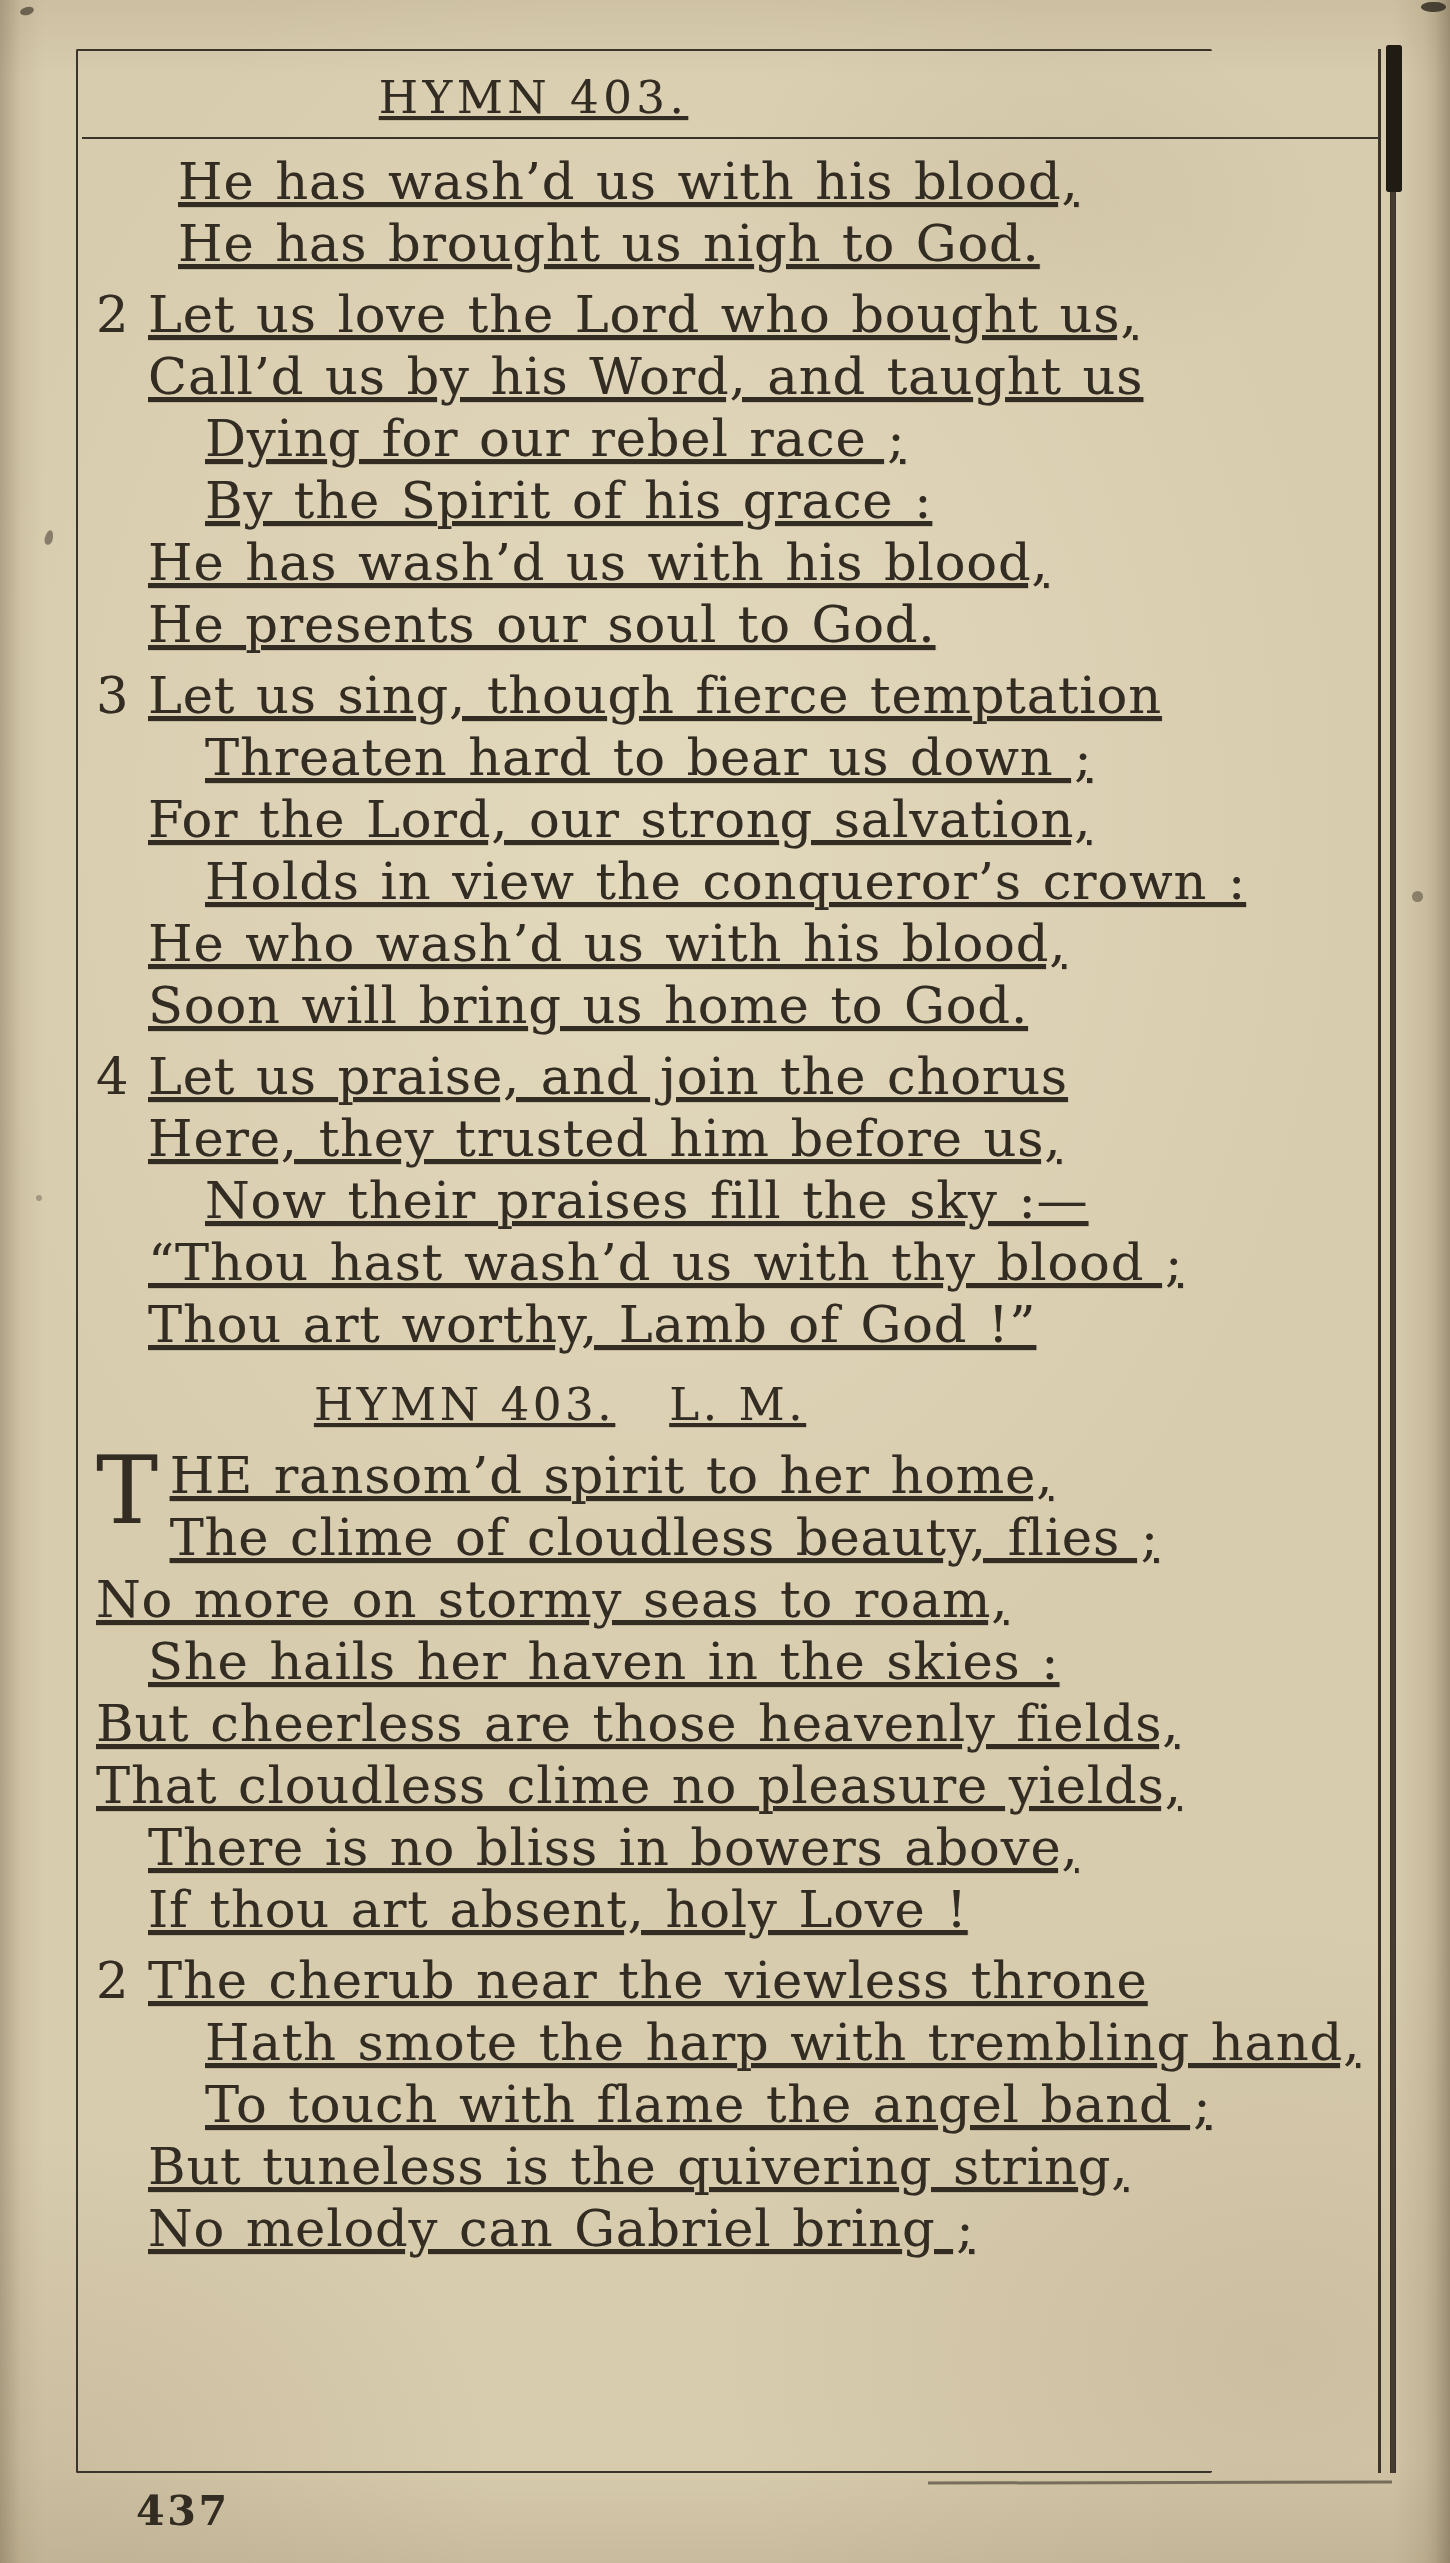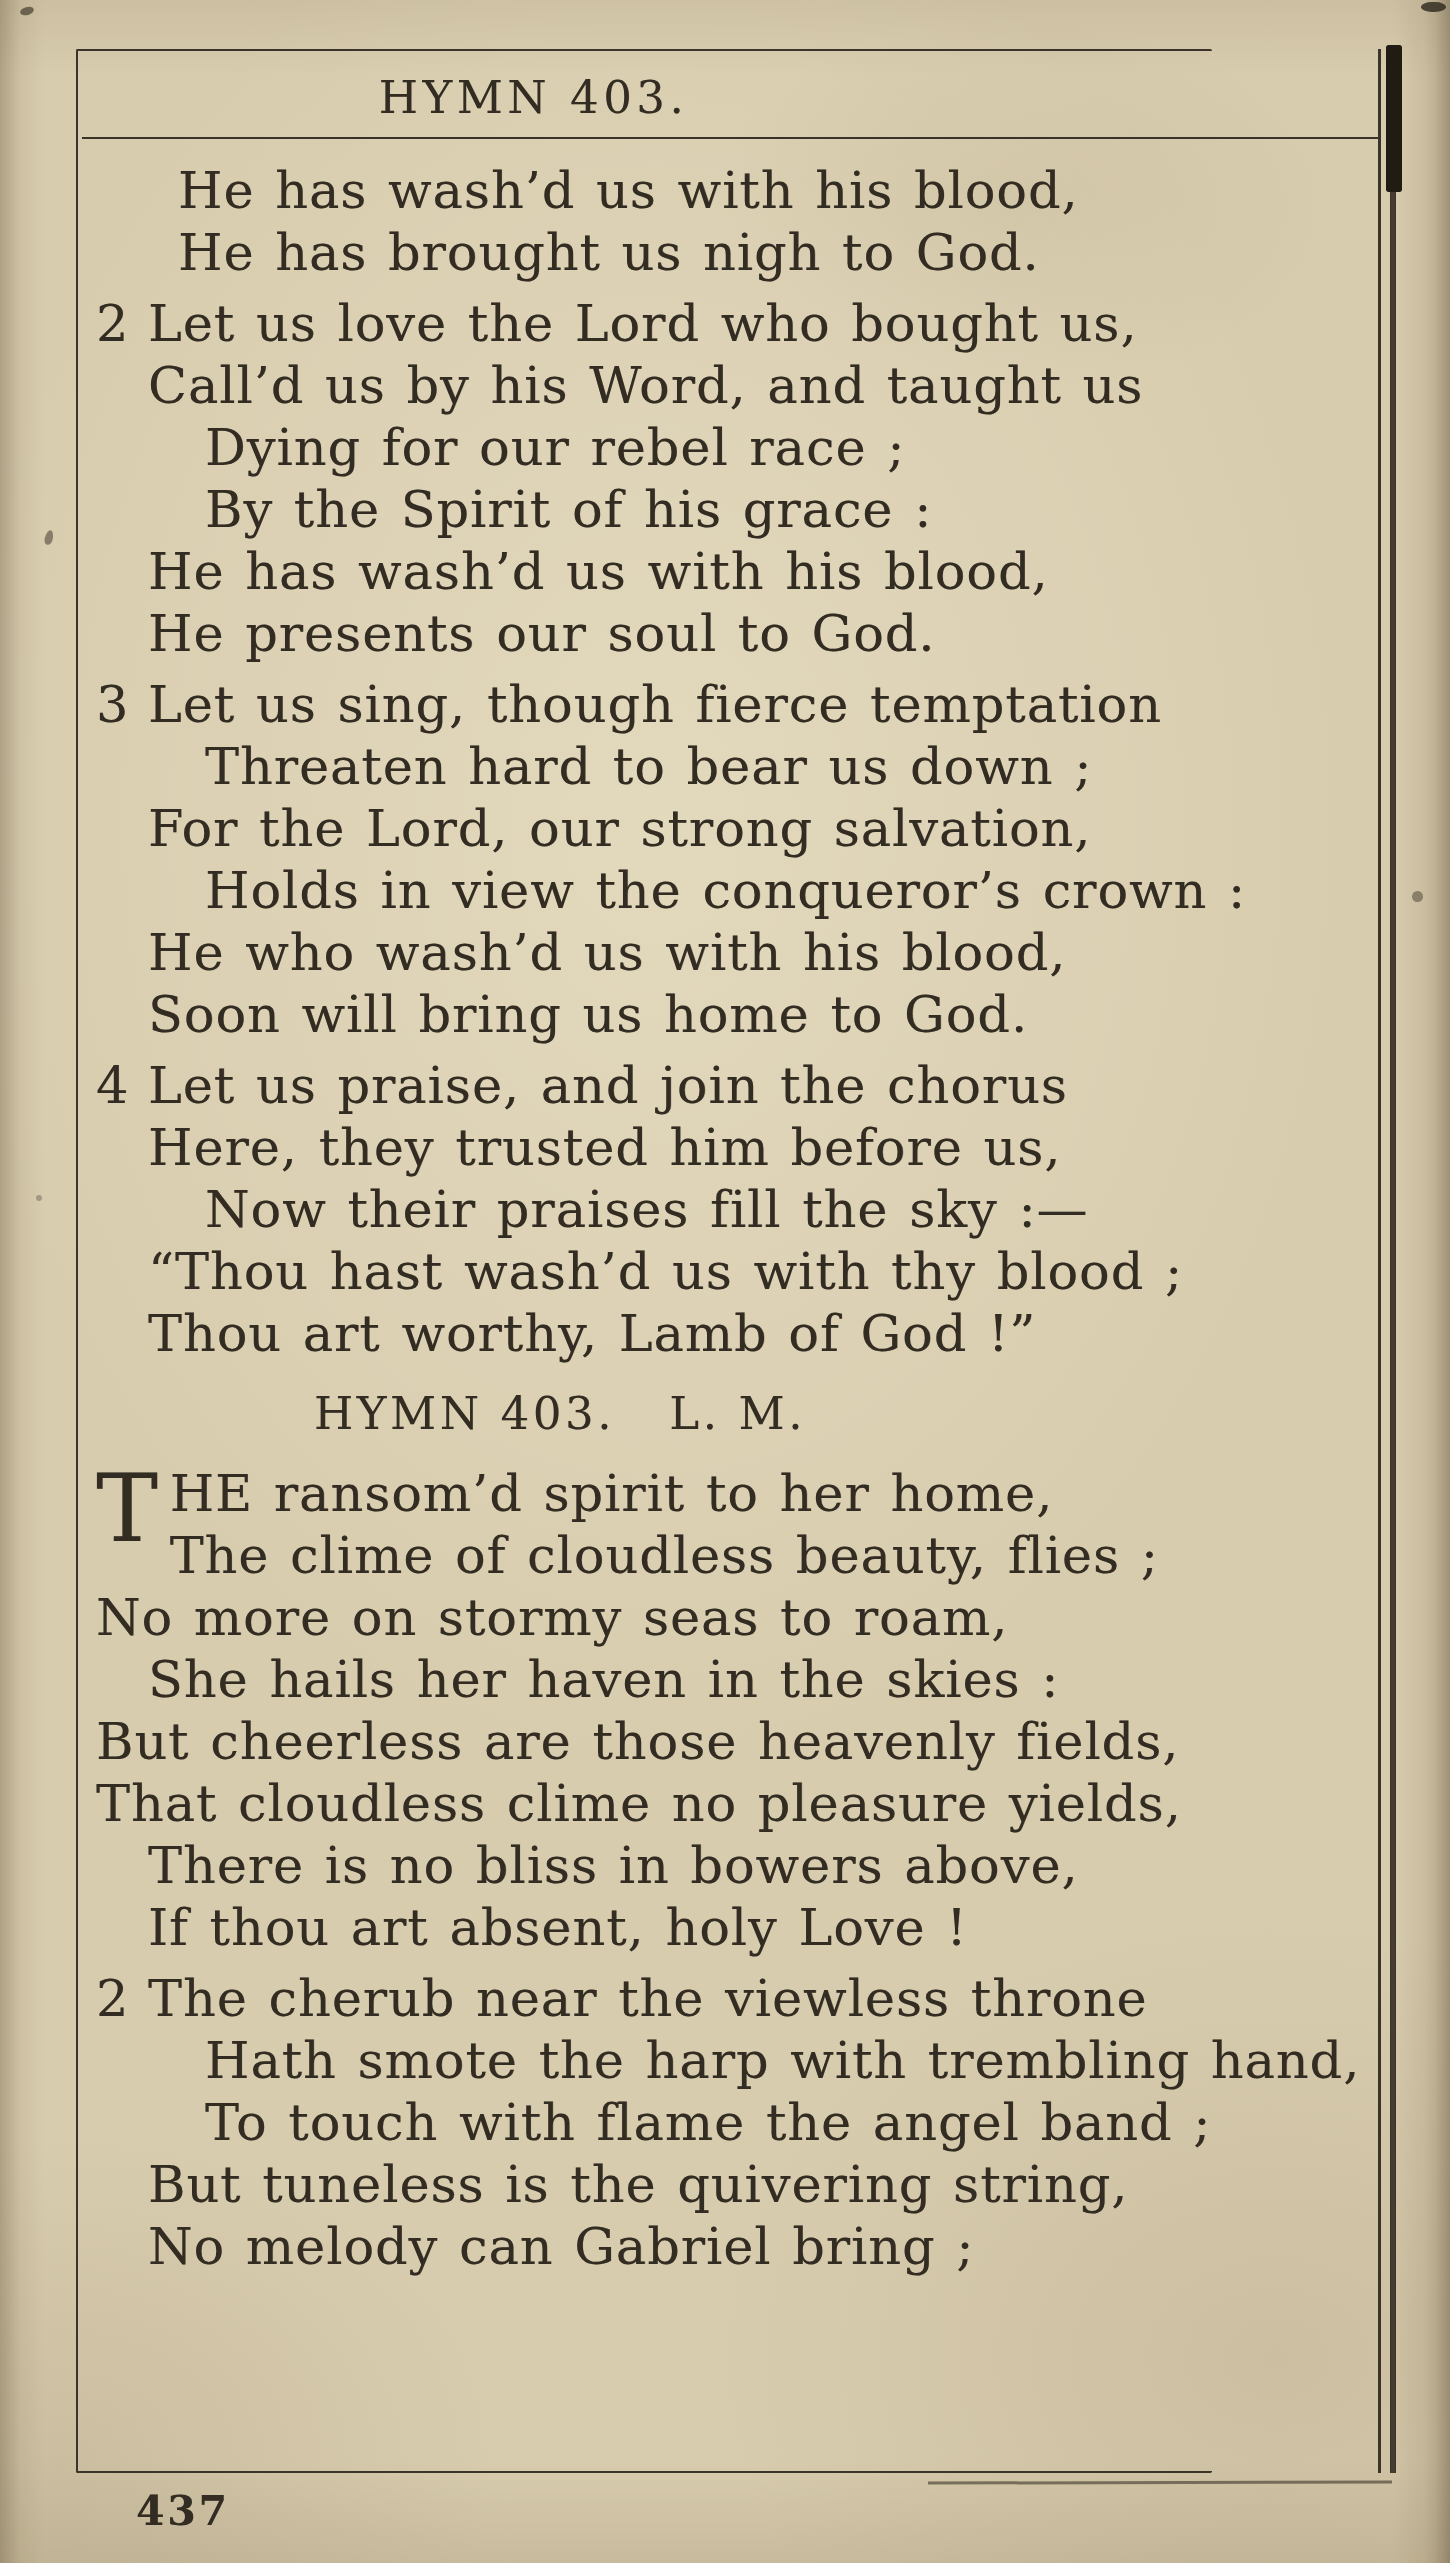--- a/index.html
+++ b/index.html
@@ -31,20 +31,21 @@
     left: 76px;
     top: 49px;
     width: 1136px;
     height: 2424px;
     box-sizing: border-box;
     border-top: 2.7px solid #3b342a;
     border-left: 2.7px solid #3b342a;
     border-bottom: 2.7px solid #3b342a;
     border-radius: 1.8px;
     padding: 12.5px 0 0 18px;
+    text-decoration: underline;
   }
   .right-line-inner {
     position: absolute;
     left: 1378px; top: 49px;
     width: 2.7px; height: 2424px;
     background: #3b342a;
   }
   .right-line-outer {
     position: absolute;
     left: 1390px; top: 49px;
@@ -90,21 +91,21 @@
     margin-top: 19.6px;
     text-align: center;
     font-size: 45px;
     line-height: 57px;
     letter-spacing: 3.6px;
   }
   .hymn-heading .meter { margin-left: 54px; }
 
   
   .hymn-body {
-    margin-top: 21px;
+    margin-top: 12px;
     width: 1277px;
     font-size: 51px;
     line-height: 62px;
     letter-spacing: 0.9px;
     word-spacing: 3.6px;
   }
   .verse { position: relative; margin-bottom: 9px; }
   .verse:last-child { margin-bottom: 0; }
   .vnum { position: absolute; left: 0; top: 0; }
   .line { white-space: nowrap; }

